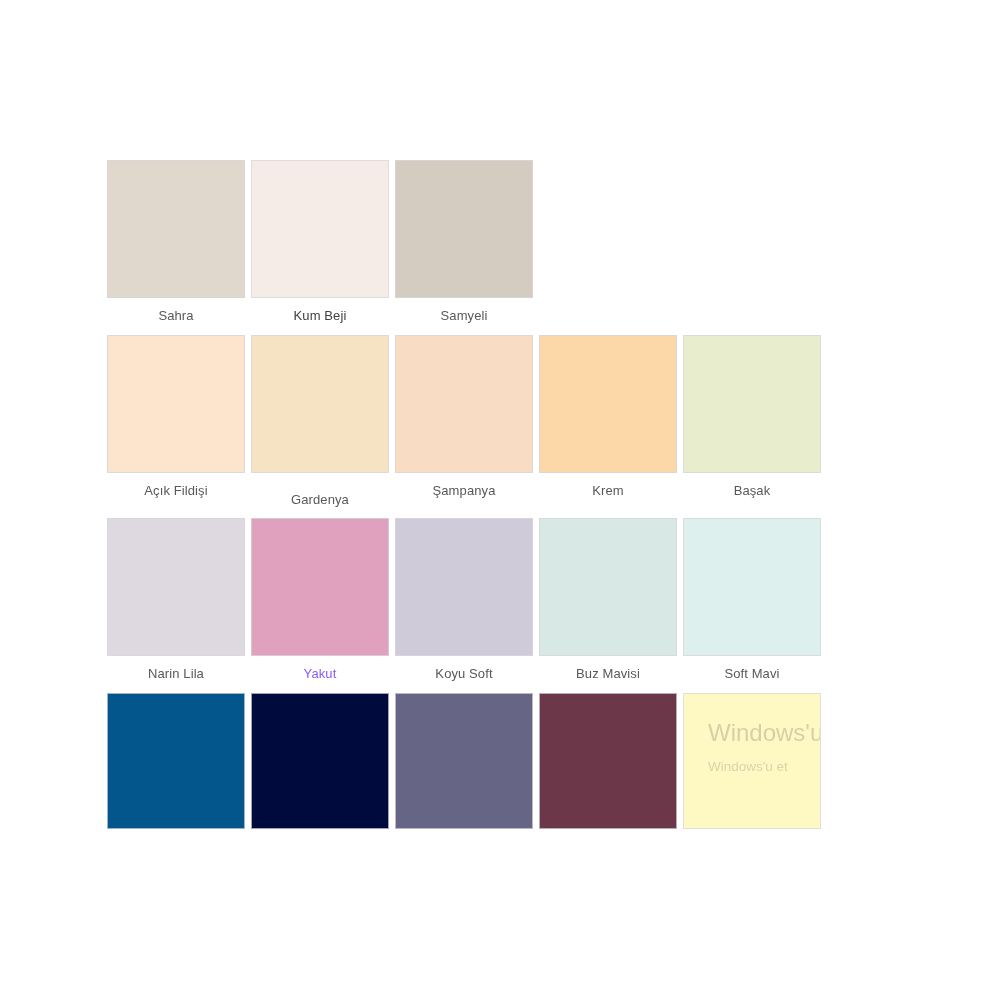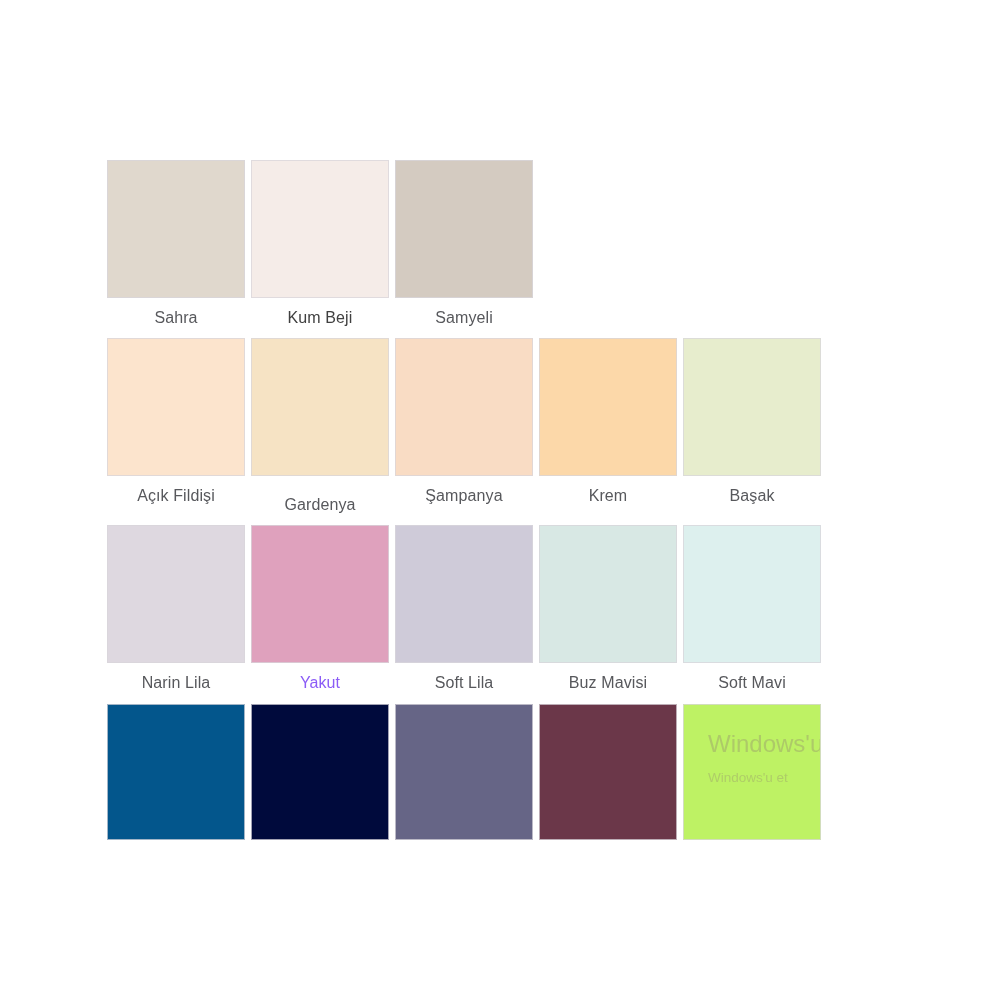--- a/index.html
+++ b/index.html
@@ -40,21 +40,21 @@
     width: 100%;
     height: 138px;
     box-sizing: border-box;
     border: 1px solid rgba(216, 214, 219, 0.75);
     position: relative;
     overflow: hidden;
   }
 
   .swatch-label {
     text-align: center;
-    font-size: 16px;
+    font-size: 13px;
     letter-spacing: 0.1px;
     color: #57585c;
     padding-top: 10px;
     padding-bottom: 11px;
     line-height: 1.2;
     white-space: nowrap;
   }
 
   
   .row-unlabeled .swatch-chip {
@@ -132,21 +132,21 @@
     <div class="swatch-cell">
       <div class="swatch-chip" style="background-color: rgb(222, 216, 224);"></div>
       <div class="swatch-label" style="color: rgb(87, 88, 92);">Narin Lila</div>
     </div>
     <div class="swatch-cell">
       <div class="swatch-chip" style="background-color: rgb(223, 161, 189);"></div>
       <div class="swatch-label" style="color: #8b5cf6;">Yakut</div>
     </div>
     <div class="swatch-cell">
       <div class="swatch-chip" style="background-color: rgb(207, 203, 217);"></div>
-      <div class="swatch-label" style="color: rgb(87, 88, 92);">Soft Lila</div>
+      <div class="swatch-label" style="color: rgb(87, 88, 92);">Koyu Soft</div>
     </div>
     <div class="swatch-cell">
       <div class="swatch-chip" style="background-color: rgb(216, 232, 228);"></div>
       <div class="swatch-label" style="color: rgb(87, 88, 92);">Buz Mavisi</div>
     </div>
     <div class="swatch-cell">
       <div class="swatch-chip" style="background-color: rgb(221, 240, 238);"></div>
       <div class="swatch-label" style="color: rgb(87, 88, 92);">Soft Mavi</div>
     </div>
   </div>
@@ -158,21 +158,21 @@
     <div class="swatch-cell">
       <div class="swatch-chip" style="background-color: rgb(0, 10, 60);"></div>
     </div>
     <div class="swatch-cell">
       <div class="swatch-chip" style="background-color: rgb(102, 101, 134);"></div>
     </div>
     <div class="swatch-cell">
       <div class="swatch-chip" style="background-color: rgb(107, 55, 73);"></div>
     </div>
     <div class="swatch-cell">
-      <div class="swatch-chip" style="background-color: #bef264;">
+      <div class="swatch-chip" style="background-color: #fef9c3;">
         <div id="windows-watermark">
           <div class="wm-title">Windows'u</div>
           <div class="wm-sub">Windows'u et</div>
         </div>
       </div>
     </div>
   </div>
 
 </div>
 

